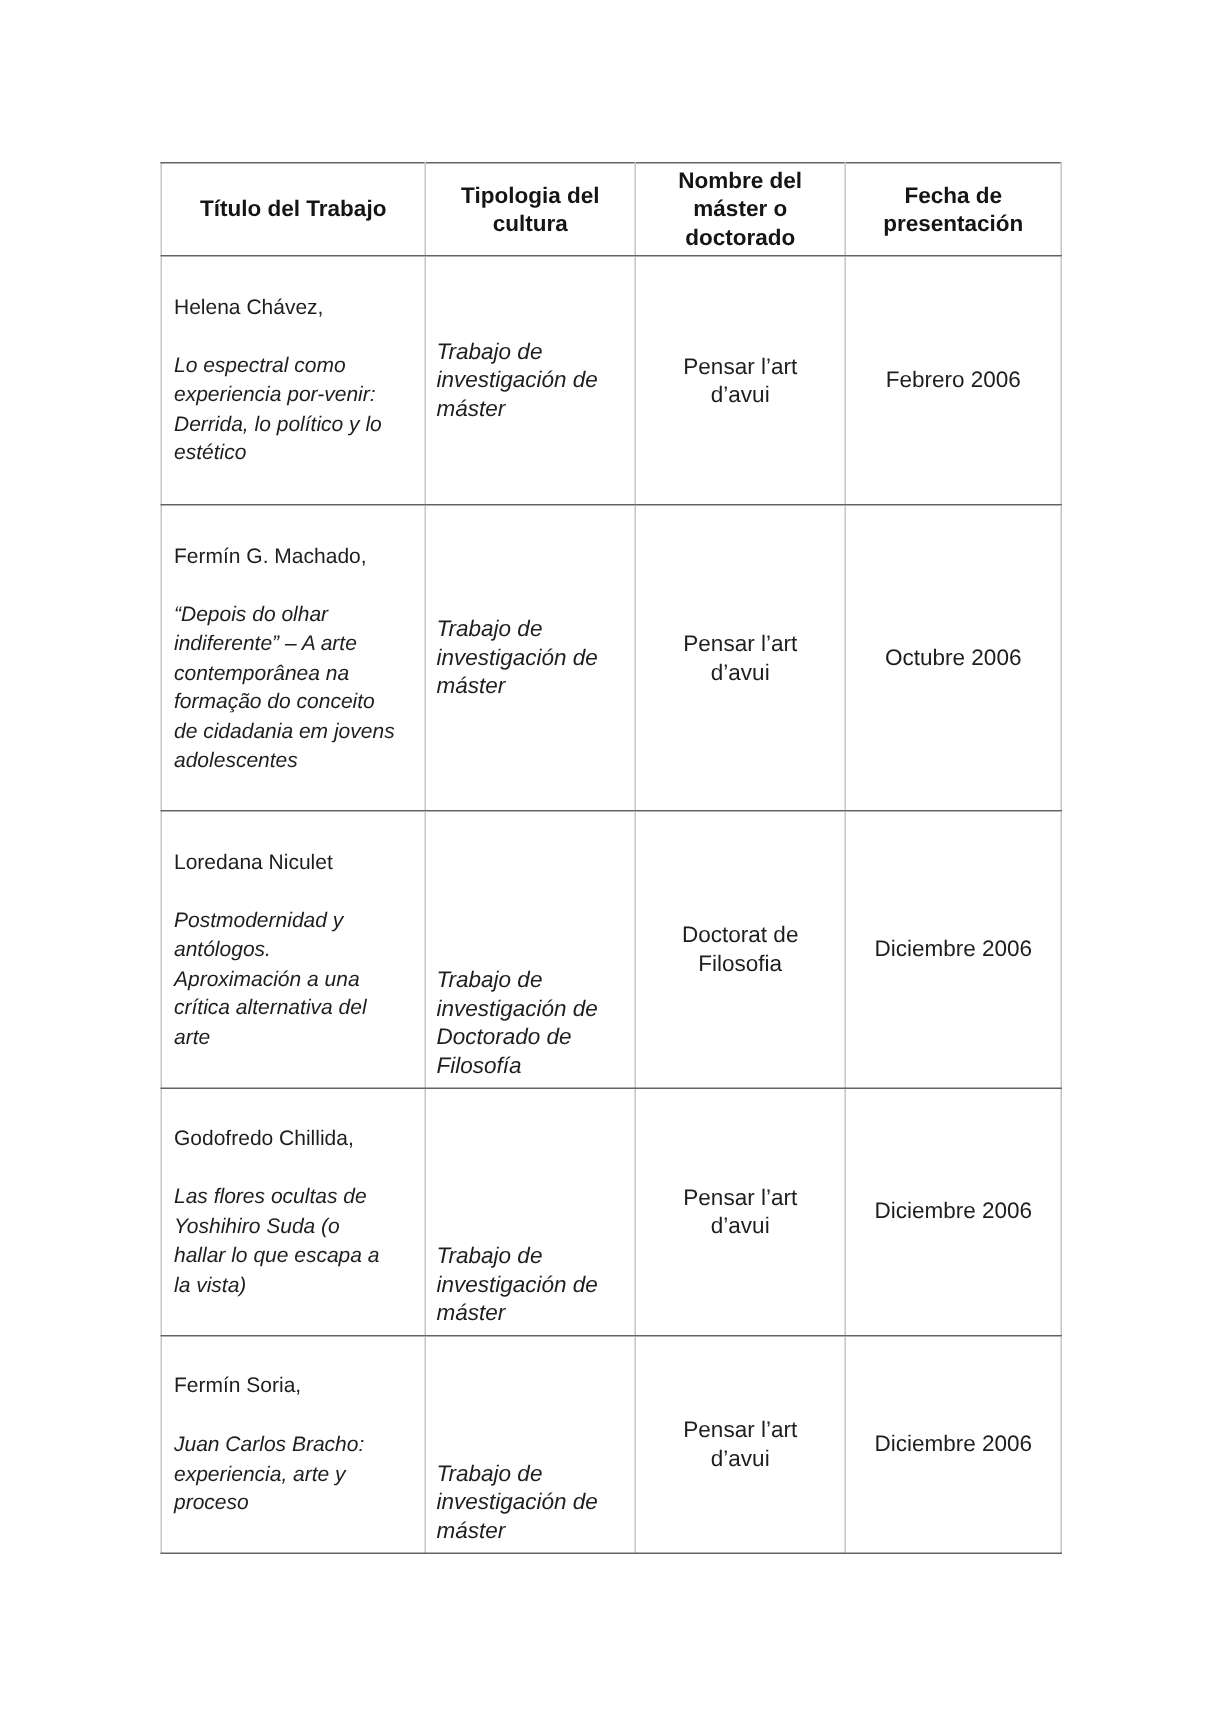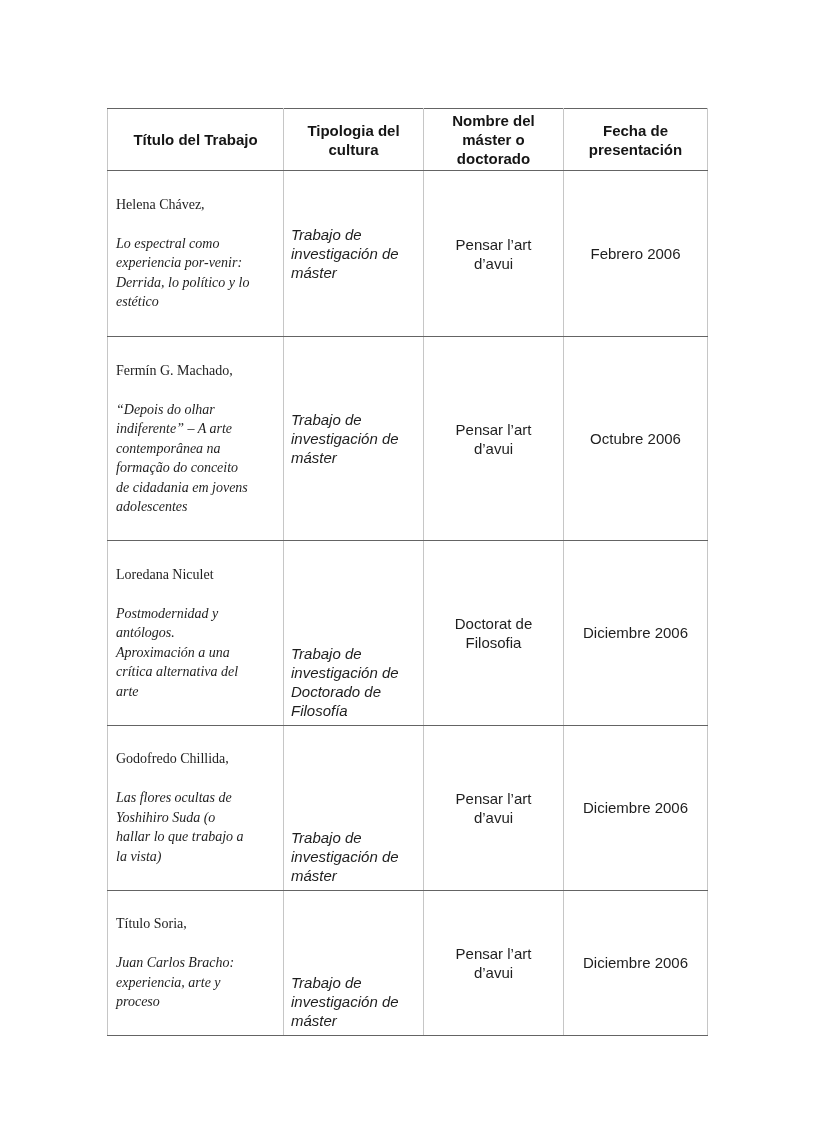--- a/index.html
+++ b/index.html
@@ -35,21 +35,21 @@
     font-family: "Liberation Sans", sans-serif;
     font-weight: bold;
     font-size: 15px;
     line-height: 19px;
     color: #151515;
     text-align: center;
     vertical-align: middle;
     padding: 2px 4px;
   }
   td.c1 {
-    font-family: Liberation Serif, serif;
+    font-family: Liberation Sans, sans-serif;
     font-size: 14px;
     line-height: 19.5px;
     color: #1e1e1e;
     text-align: left;
     padding: 4px 3px 4px 8px;
   }
   td.c1 .work-title { font-style: italic; }
   td.c2, td.c3, td.c4 {
     font-family: "Liberation Sans", sans-serif;
     font-size: 15px;
@@ -137,34 +137,34 @@
         <td class="c3 vm">Doctorat de
 Filosofia</td>
         <td class="c4 vm">Diciembre 2006</td>
       </tr>
 
       <tr style="height:96px">
         <td class="c1 vt">
           <div>Godofredo Chillida,</div>
           <div class="work-title">Las flores ocultas de
 Yoshihiro Suda (o
-hallar lo que trabajo a
+hallar lo que escapa a
 la vista)</div>
         </td>
         <td class="c2 vb">Trabajo de
 investigación de
 máster</td>
         <td class="c3 vm">Pensar l’art
 d’avui</td>
         <td class="c4 vm">Diciembre 2006</td>
       </tr>
 
       <tr style="height:98px">
         <td class="c1 vt">
-          <div>Título Soria,</div>
+          <div>Fermín Soria,</div>
           <div class="work-title">Juan Carlos Bracho:
 experiencia, arte y
 proceso</div>
         </td>
         <td class="c2 vb">Trabajo de
 investigación de
 máster</td>
         <td class="c3 vm">Pensar l’art
 d’avui</td>
         <td class="c4 vm">Diciembre 2006</td>

